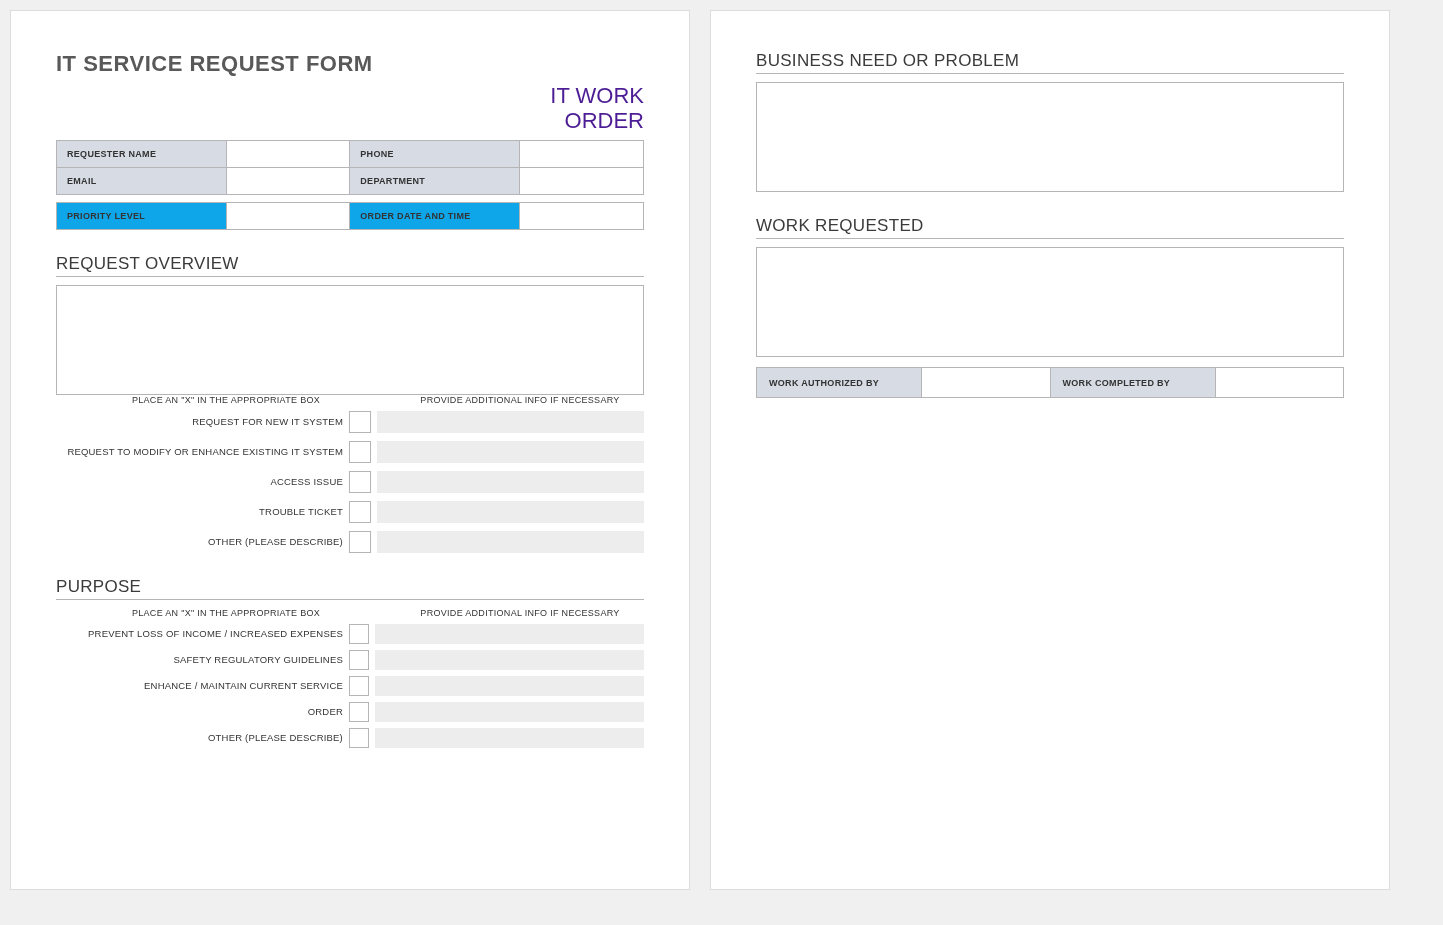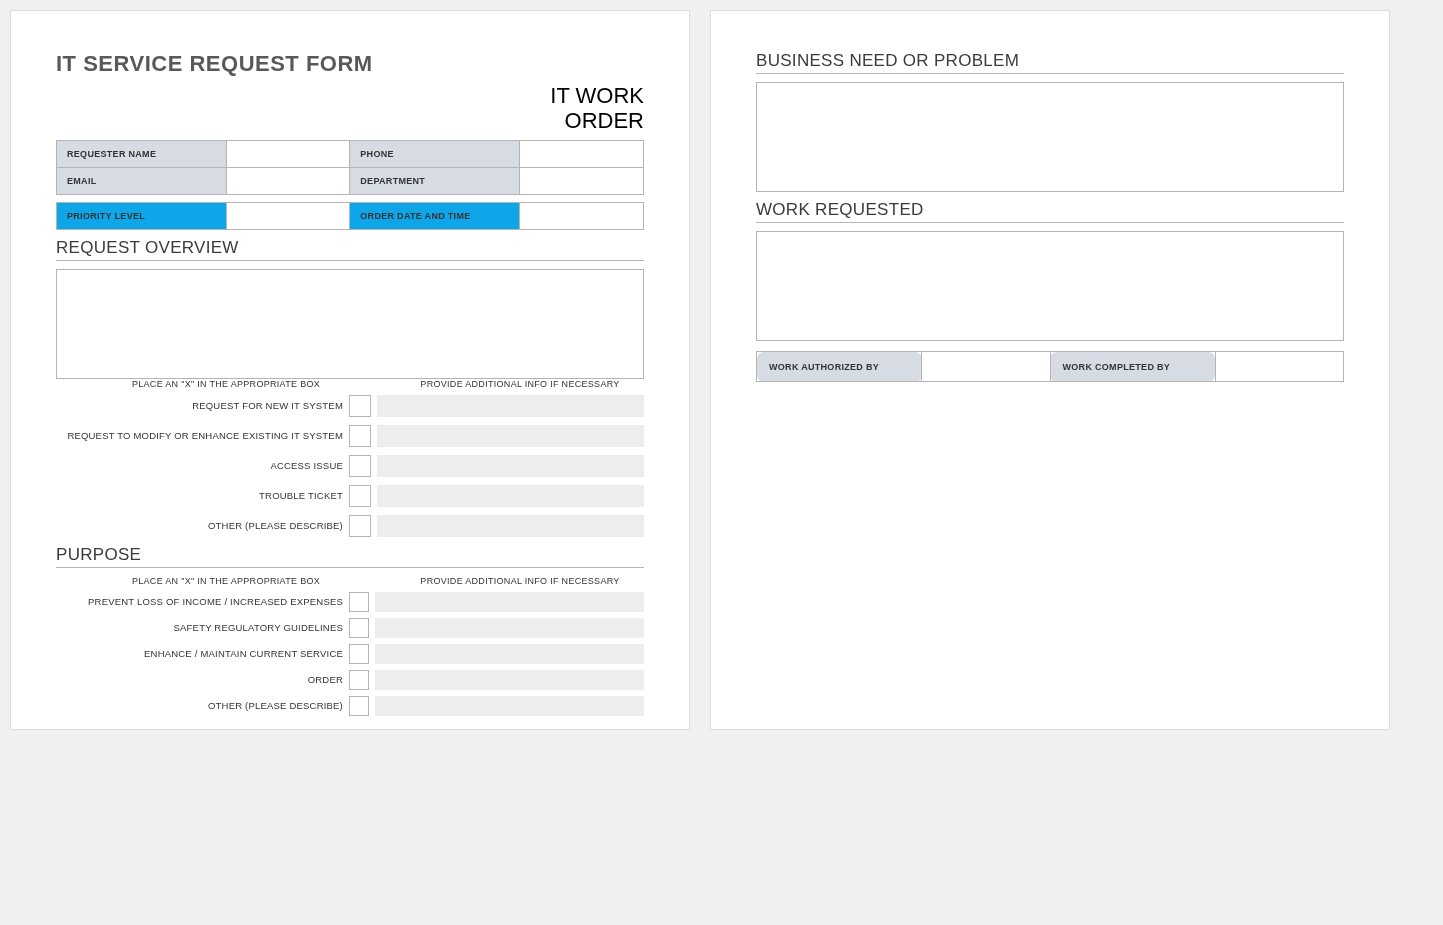--- a/index.html
+++ b/index.html
@@ -8,46 +8,46 @@
     font-family: "Century Gothic", "Avant Garde", Arial, sans-serif;
     color: #333;
     padding: 10px;
     display: flex;
     gap: 20px;
   }
   .page {
     background: #fff;
     border: 1px solid #ddd;
     width: 680px;
-    height: 720px;
+    height: 880px;
     padding: 40px 45px;
   }
   .page.right { padding-top: 40px; }
   h1.title {
     font-size: 22px;
     font-weight: 700;
     color: #595959;
     letter-spacing: .5px;
     margin-bottom: 6px;
   }
   .subtitle {
     text-align: right;
     font-size: 22px;
-    color: #000000;
+    color: #4c1d95;
     font-weight: 400;
     line-height: 1.15;
     margin-bottom: 6px;
   }
   h2.section {
     font-size: 17px;
     font-weight: 400;
     color: #3b3b3b;
     border-bottom: 1px solid #b5b5b5;
     padding-bottom: 2px;
-    margin-top: 8px;
+    margin-top: 24px;
     margin-bottom: 8px;
     letter-spacing: .3px;
   }
   table { border-collapse: collapse; width: 100%; }
   
   .info-table td {
     border: 1px solid #b5b5b5;
     height: 27px;
     font-size: 9px;
     font-weight: 700;
@@ -109,21 +109,21 @@
 
   
   .auth-table td {
     border: 1px solid #b5b5b5;
     height: 30px;
     font-size: 9px;
     font-weight: 700;
     padding: 0 12px;
     letter-spacing: .3px;
   }
-  .auth-label { background: #d6dbe4; width: 165px; border-radius: 7px; }
+  .auth-label { background: #d6dbe4; width: 165px; }
   .auth-value { background: #fff; }
 </style>
 </head>
 <body>
 
 <div class="page">
   <h1 class="title">IT SERVICE REQUEST FORM</h1>
   <div class="subtitle">
     <span>IT WORK</span><br>
     <span>ORDER</span>

